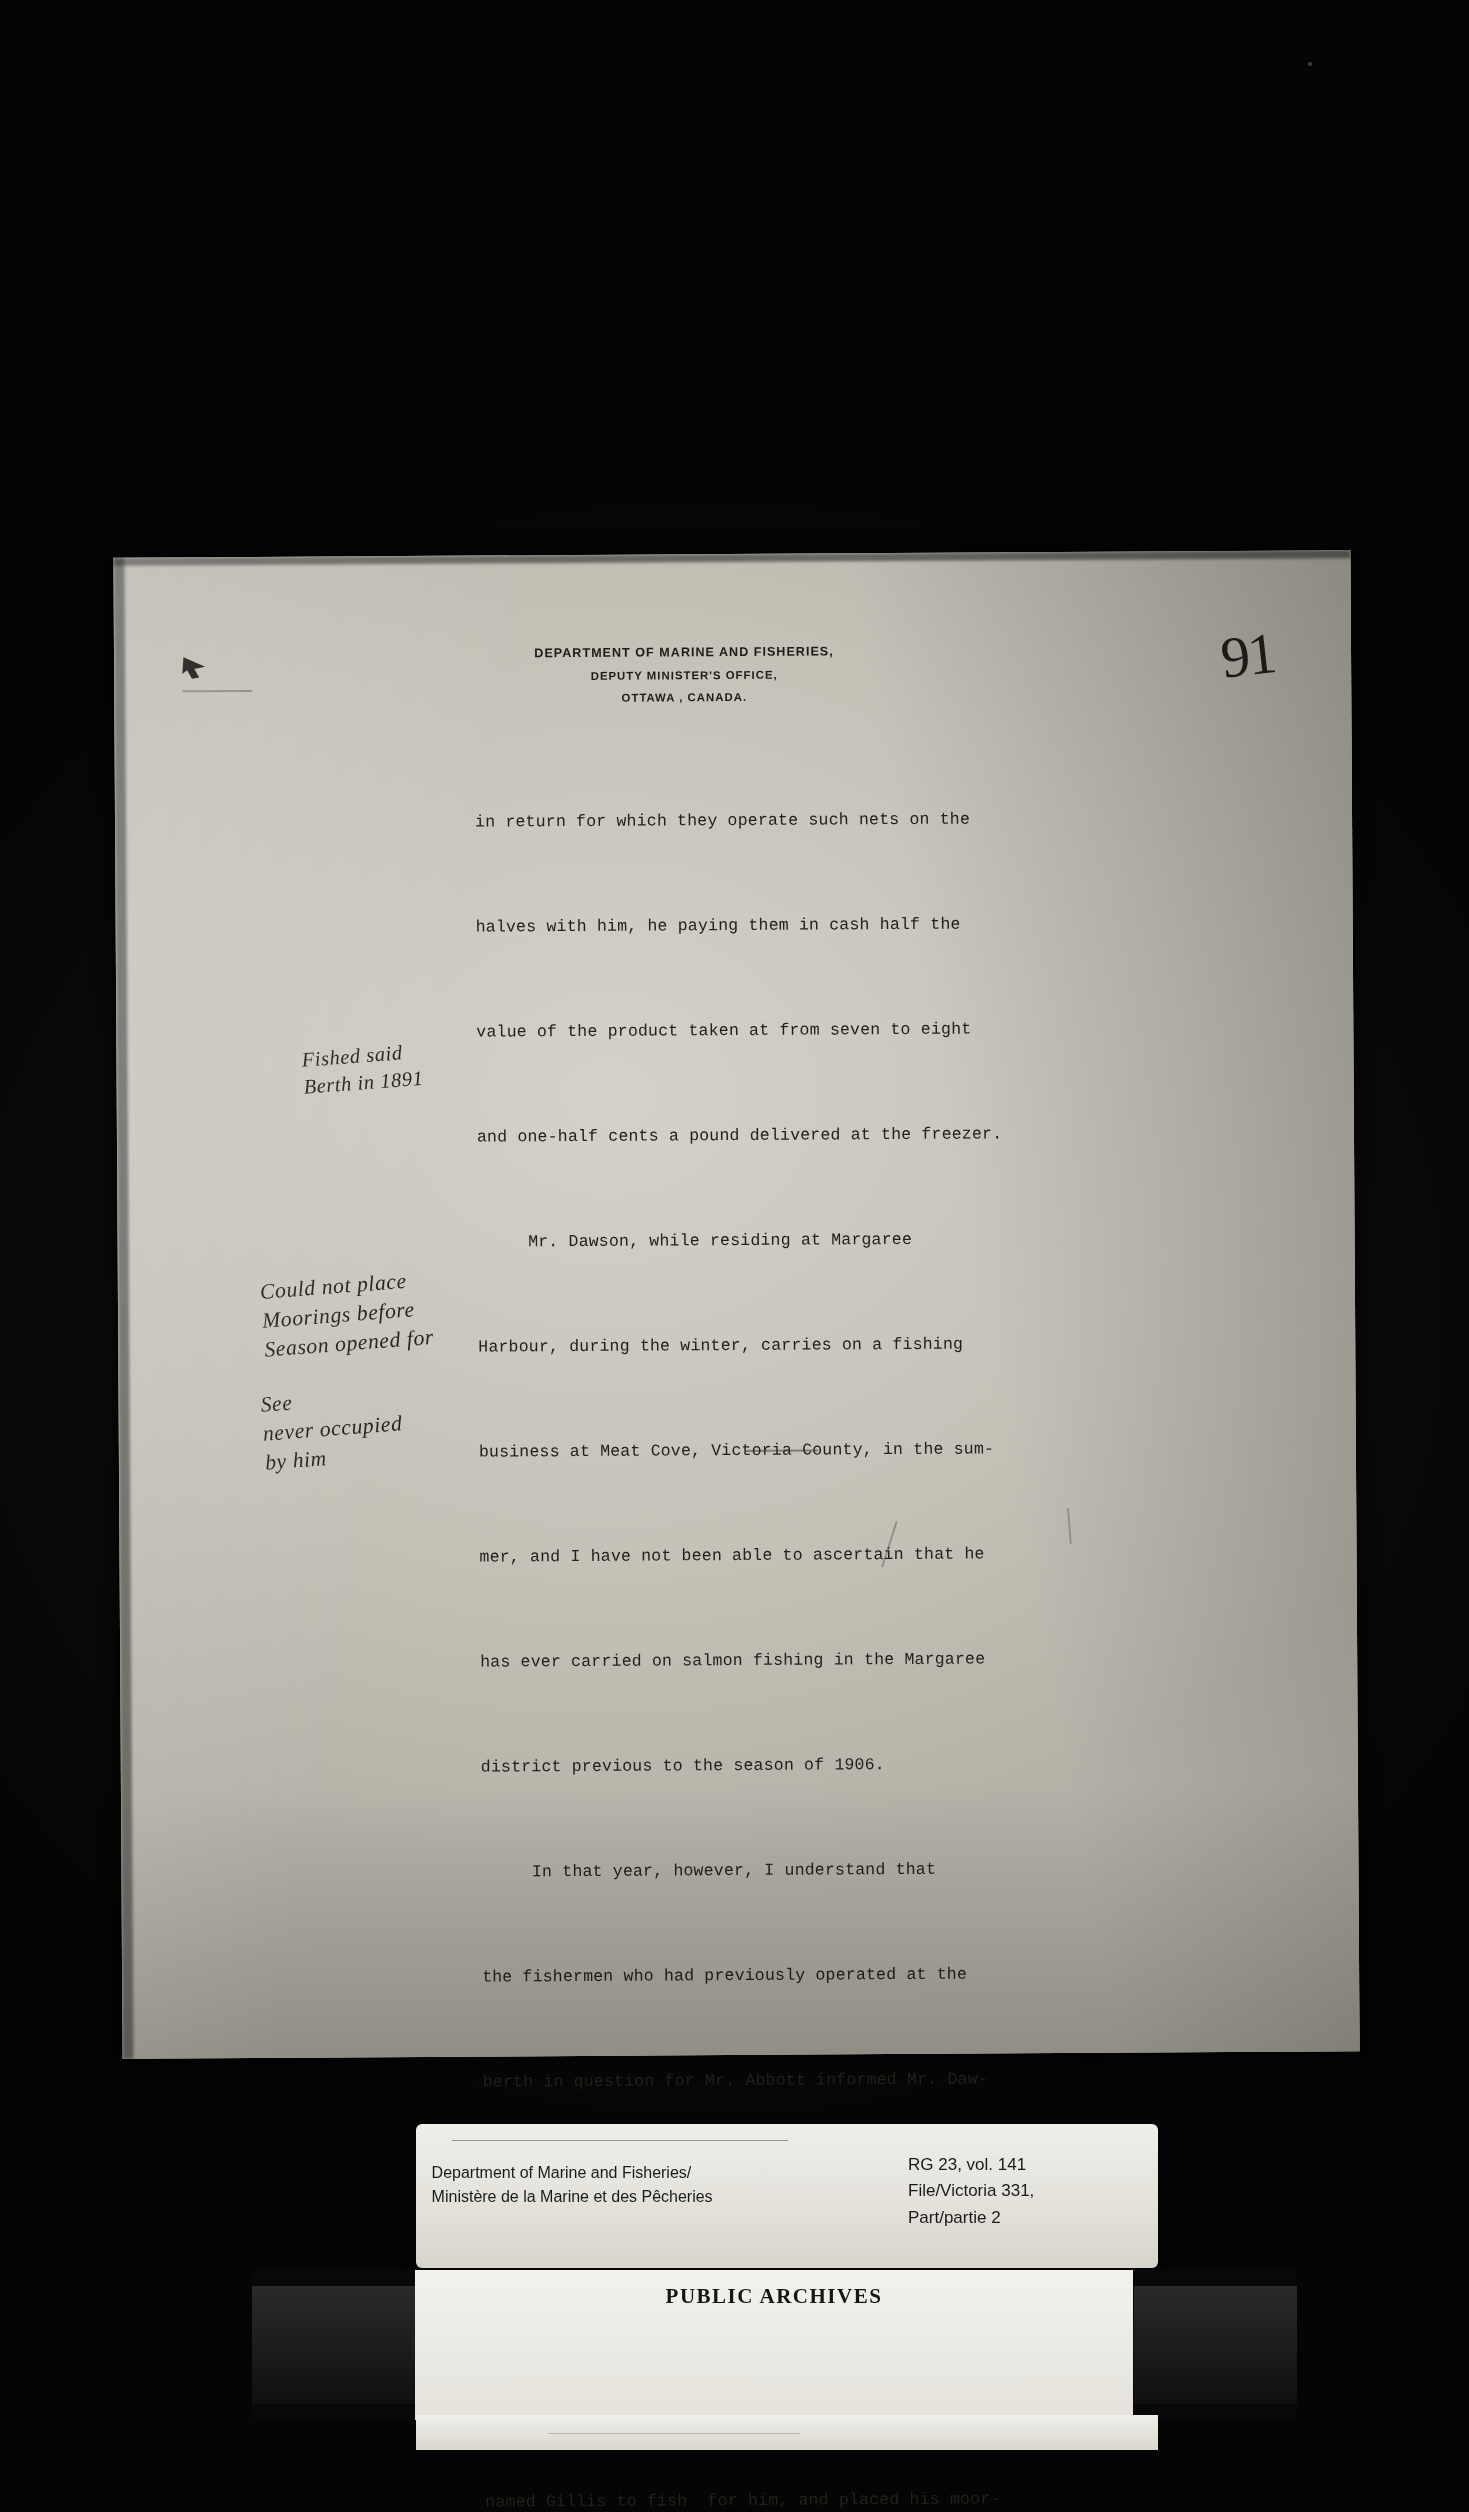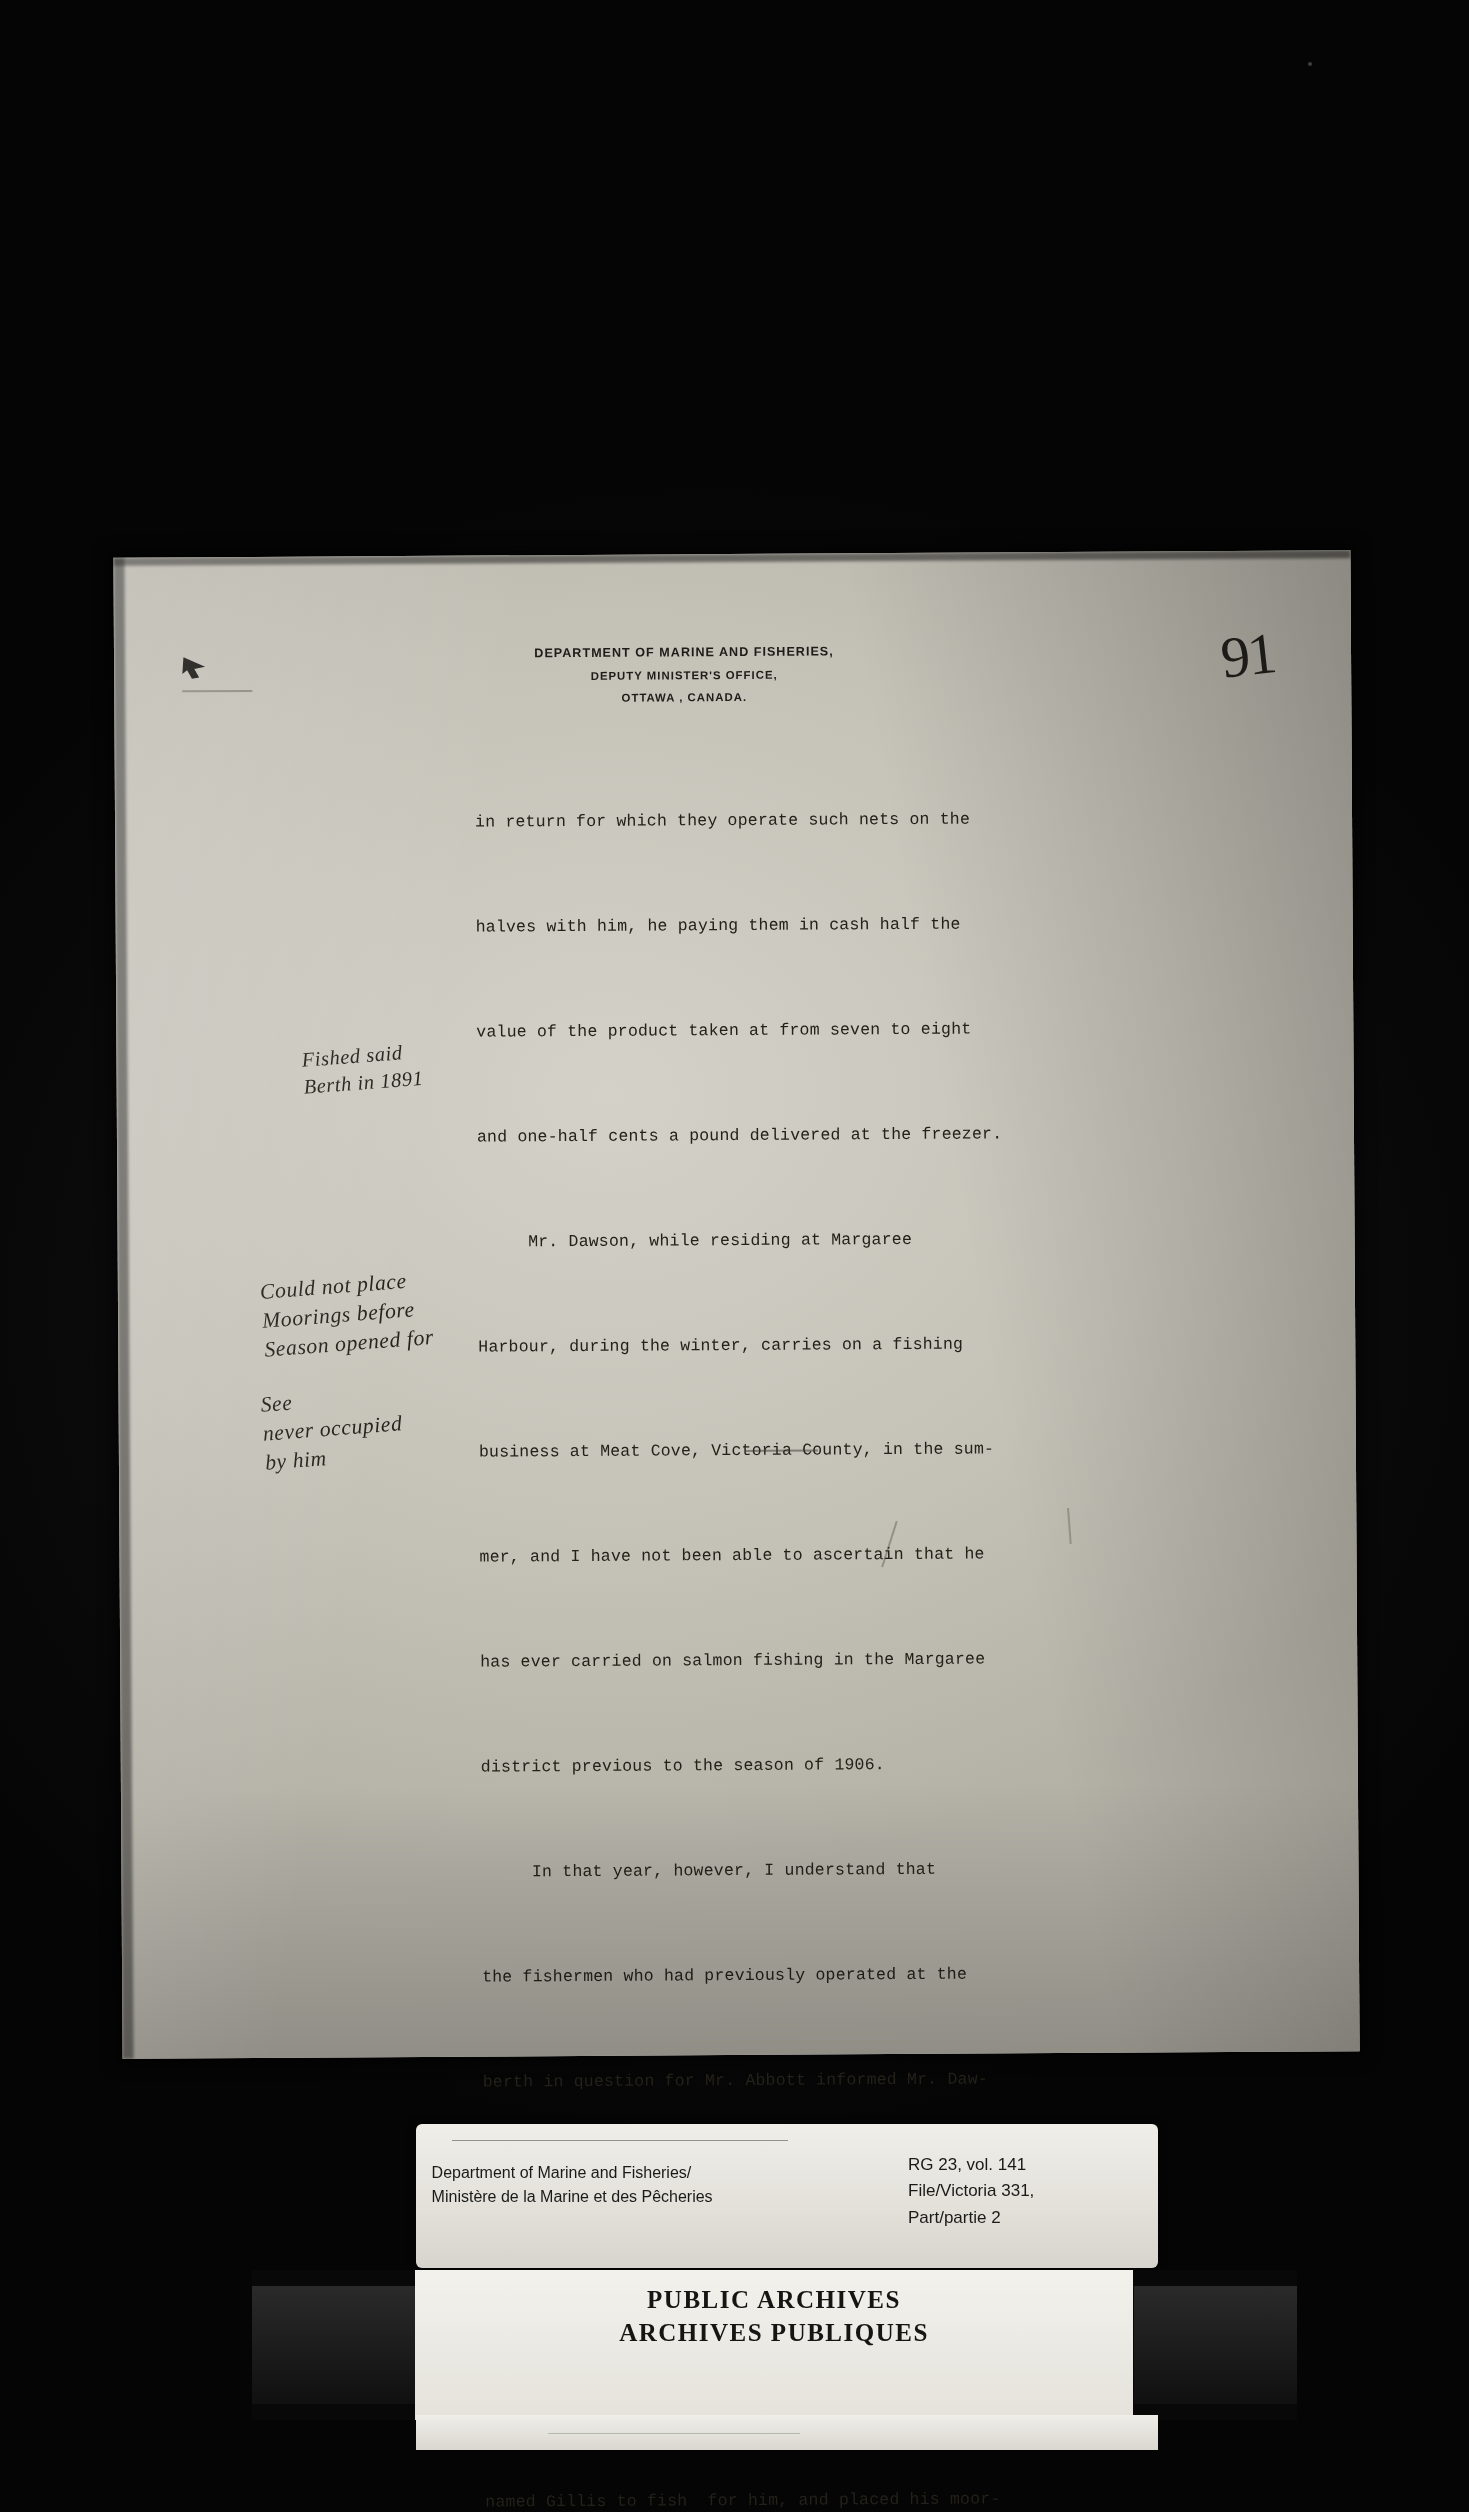--- a/index.html
+++ b/index.html
@@ -204,21 +204,21 @@
     height: 150px;
     background: #eceae4;
     background-image: linear-gradient(180deg, #f2f1ec 0%, #e4e2db 100%);
     text-align: center;
     padding-top: 13.2px;
     box-sizing: border-box;
   }
   #archives-banner-inner div {
     font-family: "Liberation Serif", serif;
     font-weight: bold;
-    font-size: 25px;
+    font-size: 21px;
     letter-spacing: 1.5px;
     line-height: 1.33;
     color: #151513;
     text-align: center;
   }
   
   .banner-flank {
     position: absolute;
     top: 15.6px;
     width: 163px;
@@ -327,20 +327,19 @@
     <div>File/Victoria 331,</div>
     <div>Part/partie 2</div>
   </div>
 </div>
 
 <div id="archives-banner">
   <div class="banner-flank" id="banner-flank-left"></div>
   <div class="banner-flank" id="banner-flank-right"></div>
   <div id="archives-banner-inner">
     <div>PUBLIC ARCHIVES</div>
-    <div>ARCHIVES PUBLIQUES</div>
   </div>
 </div>
 
 <div id="banner-footer-strip">
   <div class="hairline" style="left:132px;top:18px;width:252px;opacity:.5;"></div>
 </div>
 
 
 </body></html>

